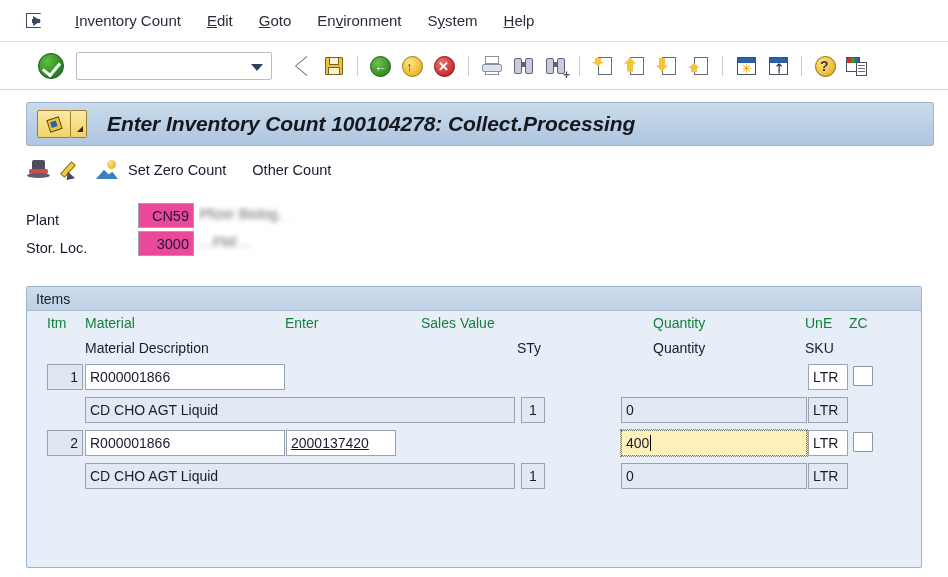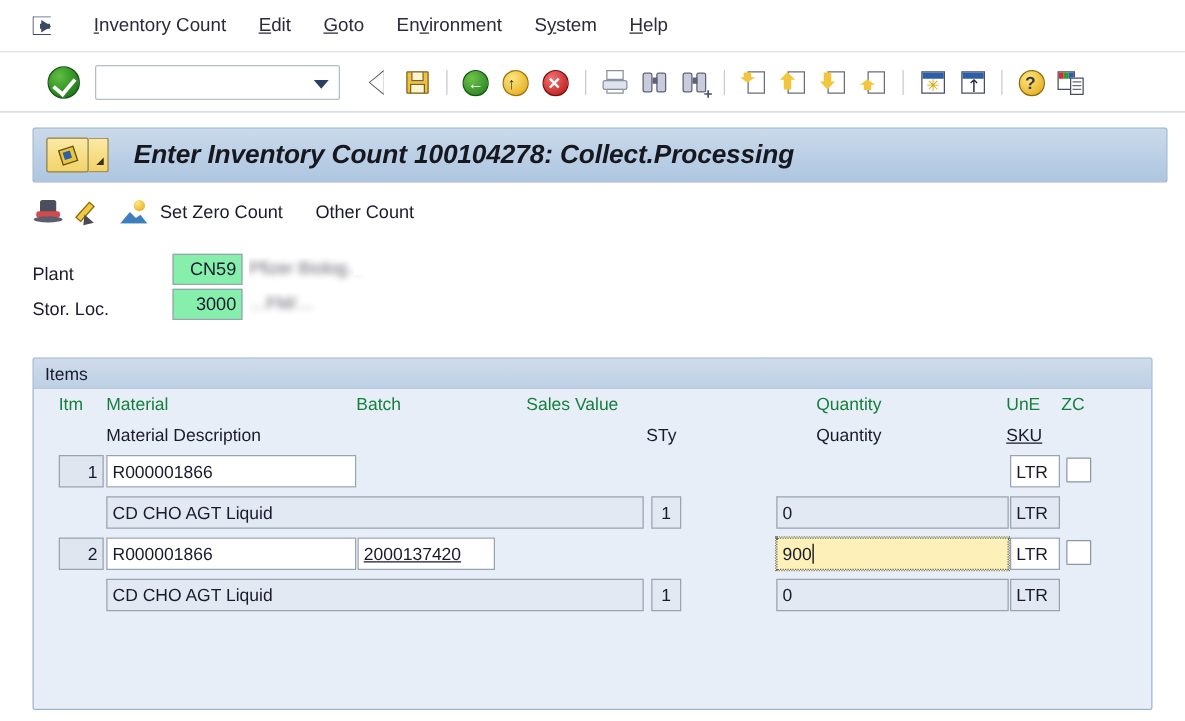--- a/index.html
+++ b/index.html
@@ -248,21 +248,21 @@
   
   .keyfields { margin: 12px 0 0 26px; }
   .kf-row {
     display: flex; align-items: flex-end;
     height: 28px;
   }
   .kf-label { width: 112px; font-size: 14.5px; color:#1a1a2e;}
   .kf-input {
     width: 56px; height: 25px;
     border: 1px solid #9aa3b2;
-    background: #86efac;
+    background: #ec4899;
     display:flex; align-items:center; justify-content:flex-end;
     padding-right: 4px;
     font-size: 14.5px; color:#1a1a2e;
     font-family:"Liberation Sans",sans-serif;
   }
   .kf-desc {
     margin-left: 5px;
     position: relative;
     height: 22px;
     width: 250px;
@@ -512,32 +512,32 @@
 </div>
 
 <div class="panel">
   <div class="panel-title">Items</div>
 
   <div class="grid">
 
     <div class="hdr-row">
       <div class="h" style="left:20px;">Itm</div>
       <div class="h" style="left:58px;">Material</div>
-      <div class="h" style="left:258px;">Batch</div>
+      <div class="h" style="left:258px;">Enter</div>
       <div class="h" style="left:394px;">Sales Value</div>
       <div class="h" style="left:626px;">Quantity</div>
       <div class="h" style="left:778px;">UnE</div>
       <div class="h" style="left:822px;">ZC</div>
     </div>
 
     <div class="hdr-row2">
       <div class="h2" style="left:58px;">Material Description</div>
       <div class="h2" style="left:490px;">STy</div>
       <div class="h2" style="left:626px;">Quantity</div>
-      <div class="h2" style="left:778px;text-decoration:underline;">SKU</div>
+      <div class="h2" style="left:778px;">SKU</div>
     </div>
 
     <div class="row">
       <div class="cell-itm">1</div>
       <div class="in" style="left:58px;width:200px;">R000001866</div>
       <div class="in" style="left:781px;width:40px;">LTR</div>
       <div class="chk" style="left:826px;"></div>
     </div>
 
     <div class="row">
@@ -547,21 +547,21 @@
       <div class="in ro" style="left:781px;width:40px;">LTR</div>
     </div>
 
     <div class="row">
       <div class="cell-itm">2</div>
       <div class="in" style="left:58px;width:200px;">R000001866</div>
       <div class="in hot" style="left:259px;width:110px;">
           <span class="hotspot">2000137420</span>
         </div>
       <div class="in focus" style="left:594px;width:186px;">
-          <span>900</span>
+          <span>400</span>
           <span class="caretbar"></span>
         </div>
       <div class="in" style="left:781px;width:40px;">LTR</div>
       <div class="chk" style="left:826px;"></div>
     </div>
 
     <div class="row">
       <div class="in ro" style="left:58px;width:430px;">CD CHO AGT Liquid</div>
       <div class="in ro" style="left:494px;width:24px;justify-content:center;padding-left:0;">1</div>
       <div class="in ro" style="left:594px;width:186px;">0</div>

